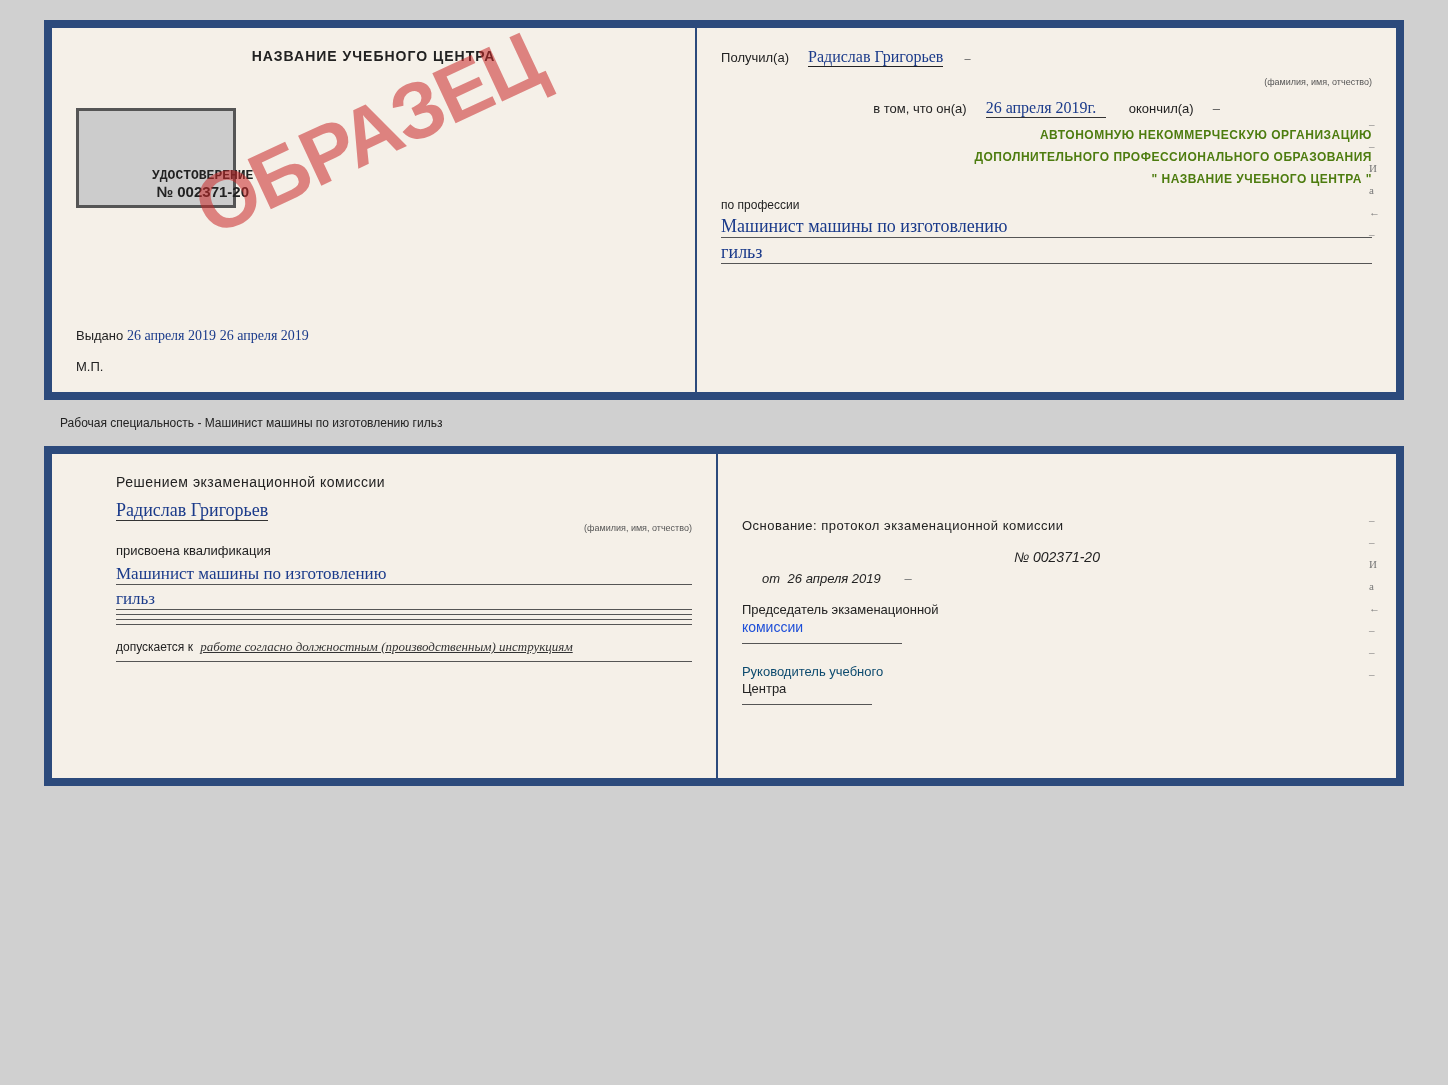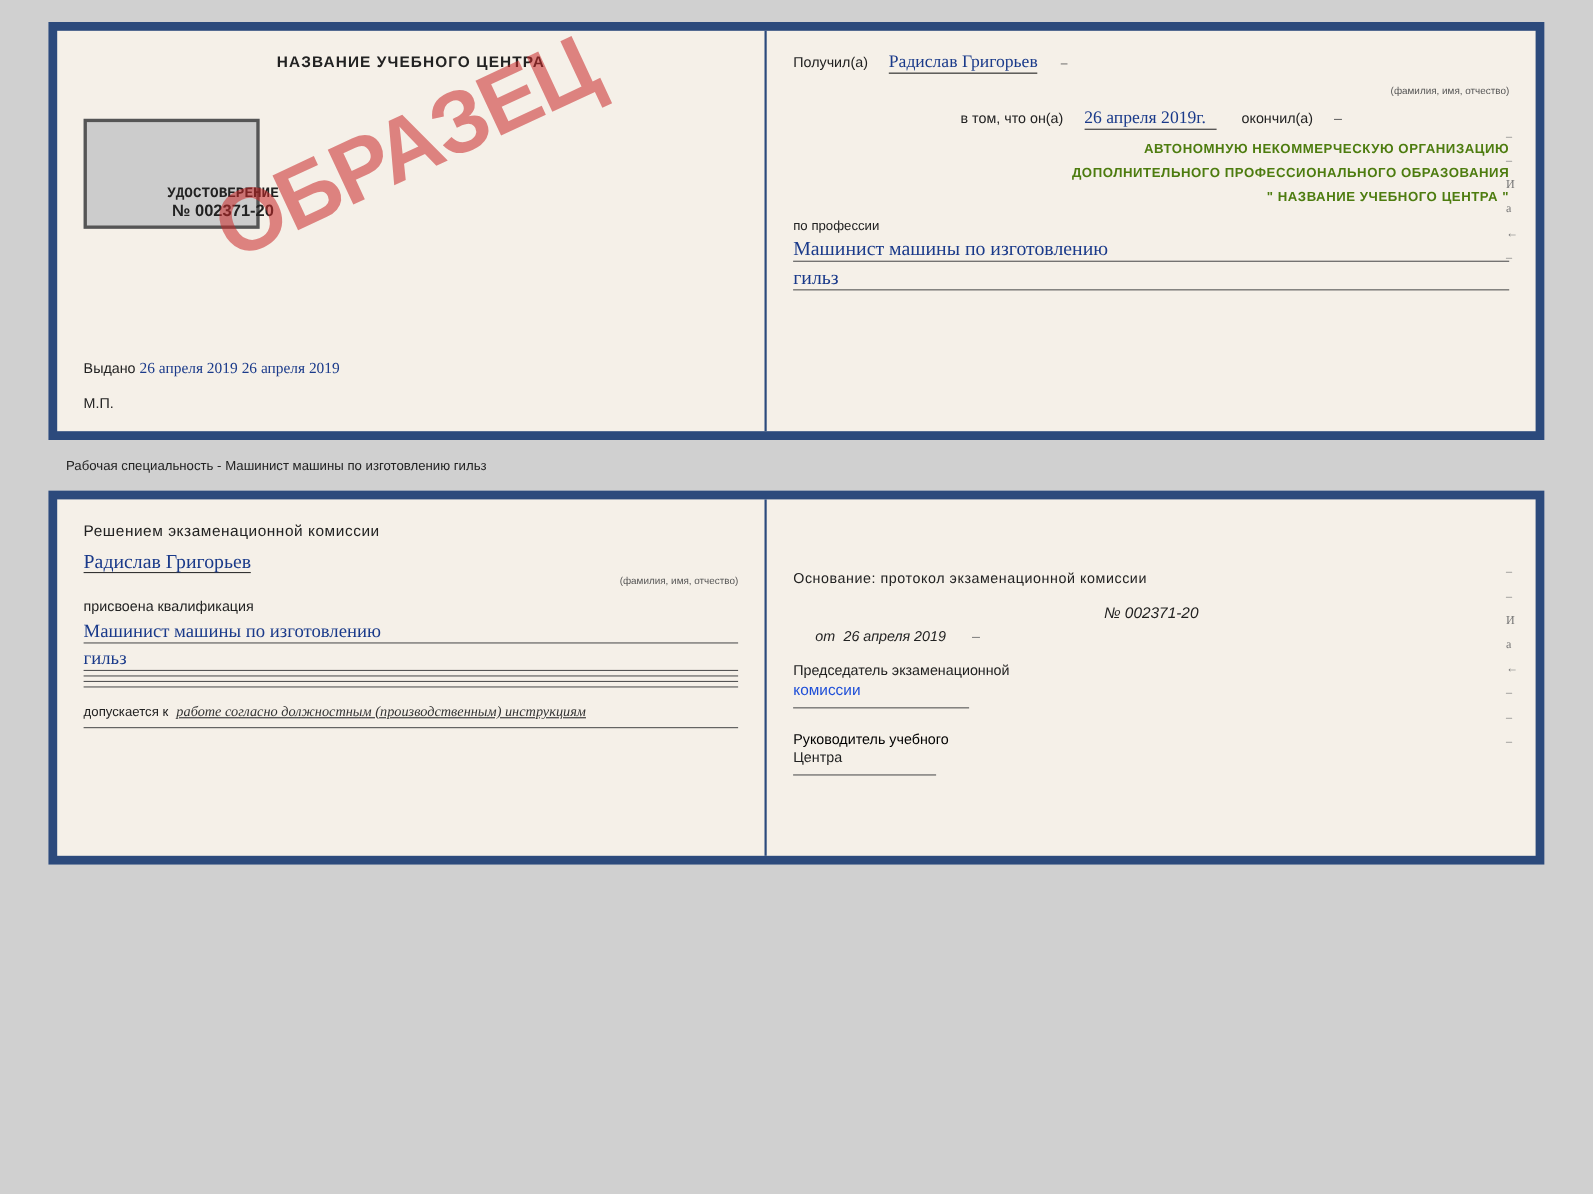--- a/index.html
+++ b/index.html
@@ -166,20 +166,21 @@
       padding-left: 40px;
     }
 
     
     .bottom-doc {
       display: flex;
       width: 1360px;
       border: 8px solid #2c4a7c;
       background: #f5f0e8;
       min-height: 340px;
+      padding-left: 40px;
     }
 
     .bottom-left {
       width: 48%;
       border-right: 2px solid #2c4a7c;
       padding: 20px 24px;
       position: relative;
     }
 
     .bottom-right {
@@ -306,21 +307,21 @@
     <div style="font-size:13px; font-family:Arial,sans-serif; color:#222; margin-bottom:16px; margin-left:20px;">
       <span style="font-style:italic;">от</span>
       <span style="margin-left:4px; font-style:italic;">26 апреля 2019</span>
       <span style="margin-left:20px; color:#777;">–</span>
     </div>
 
     <div style="font-size:13px; font-family:Arial,sans-serif; color:#222; margin-bottom:2px;">Председатель экзаменационной</div>
     <div style="font-size:14px; font-family:Arial,sans-serif; color:#1d4ed8; margin-bottom:8px;">комиссии</div>
     <div class="dash-line" style="width:160px;"></div>
 
-    <div style="margin-top:20px; font-size:13px; font-family:Arial,sans-serif; color:#000000; margin-bottom:2px;">Руководитель учебного</div>
+    <div style="margin-top:20px; font-size:13px; font-family:Arial,sans-serif; color:#0c4a6e; margin-bottom:2px;">Руководитель учебного</div>
     <div style="font-size:13px; font-family:Arial,sans-serif; color:#222; margin-bottom:8px;">Центра</div>
     <div class="dash-line" style="width:130px;"></div>
 
     <div style="position:absolute; right:16px; top:60px; display:flex; flex-direction:column; gap:10px;">
       <span style="font-size:11px; color:#777;">–</span>
       <span style="font-size:11px; color:#777;">–</span>
       <span style="font-size:11px; color:#777;">И</span>
       <span style="font-size:11px; color:#777;">а</span>
       <span style="font-size:11px; color:#777;">←</span>
       <span style="font-size:11px; color:#777;">–</span>

